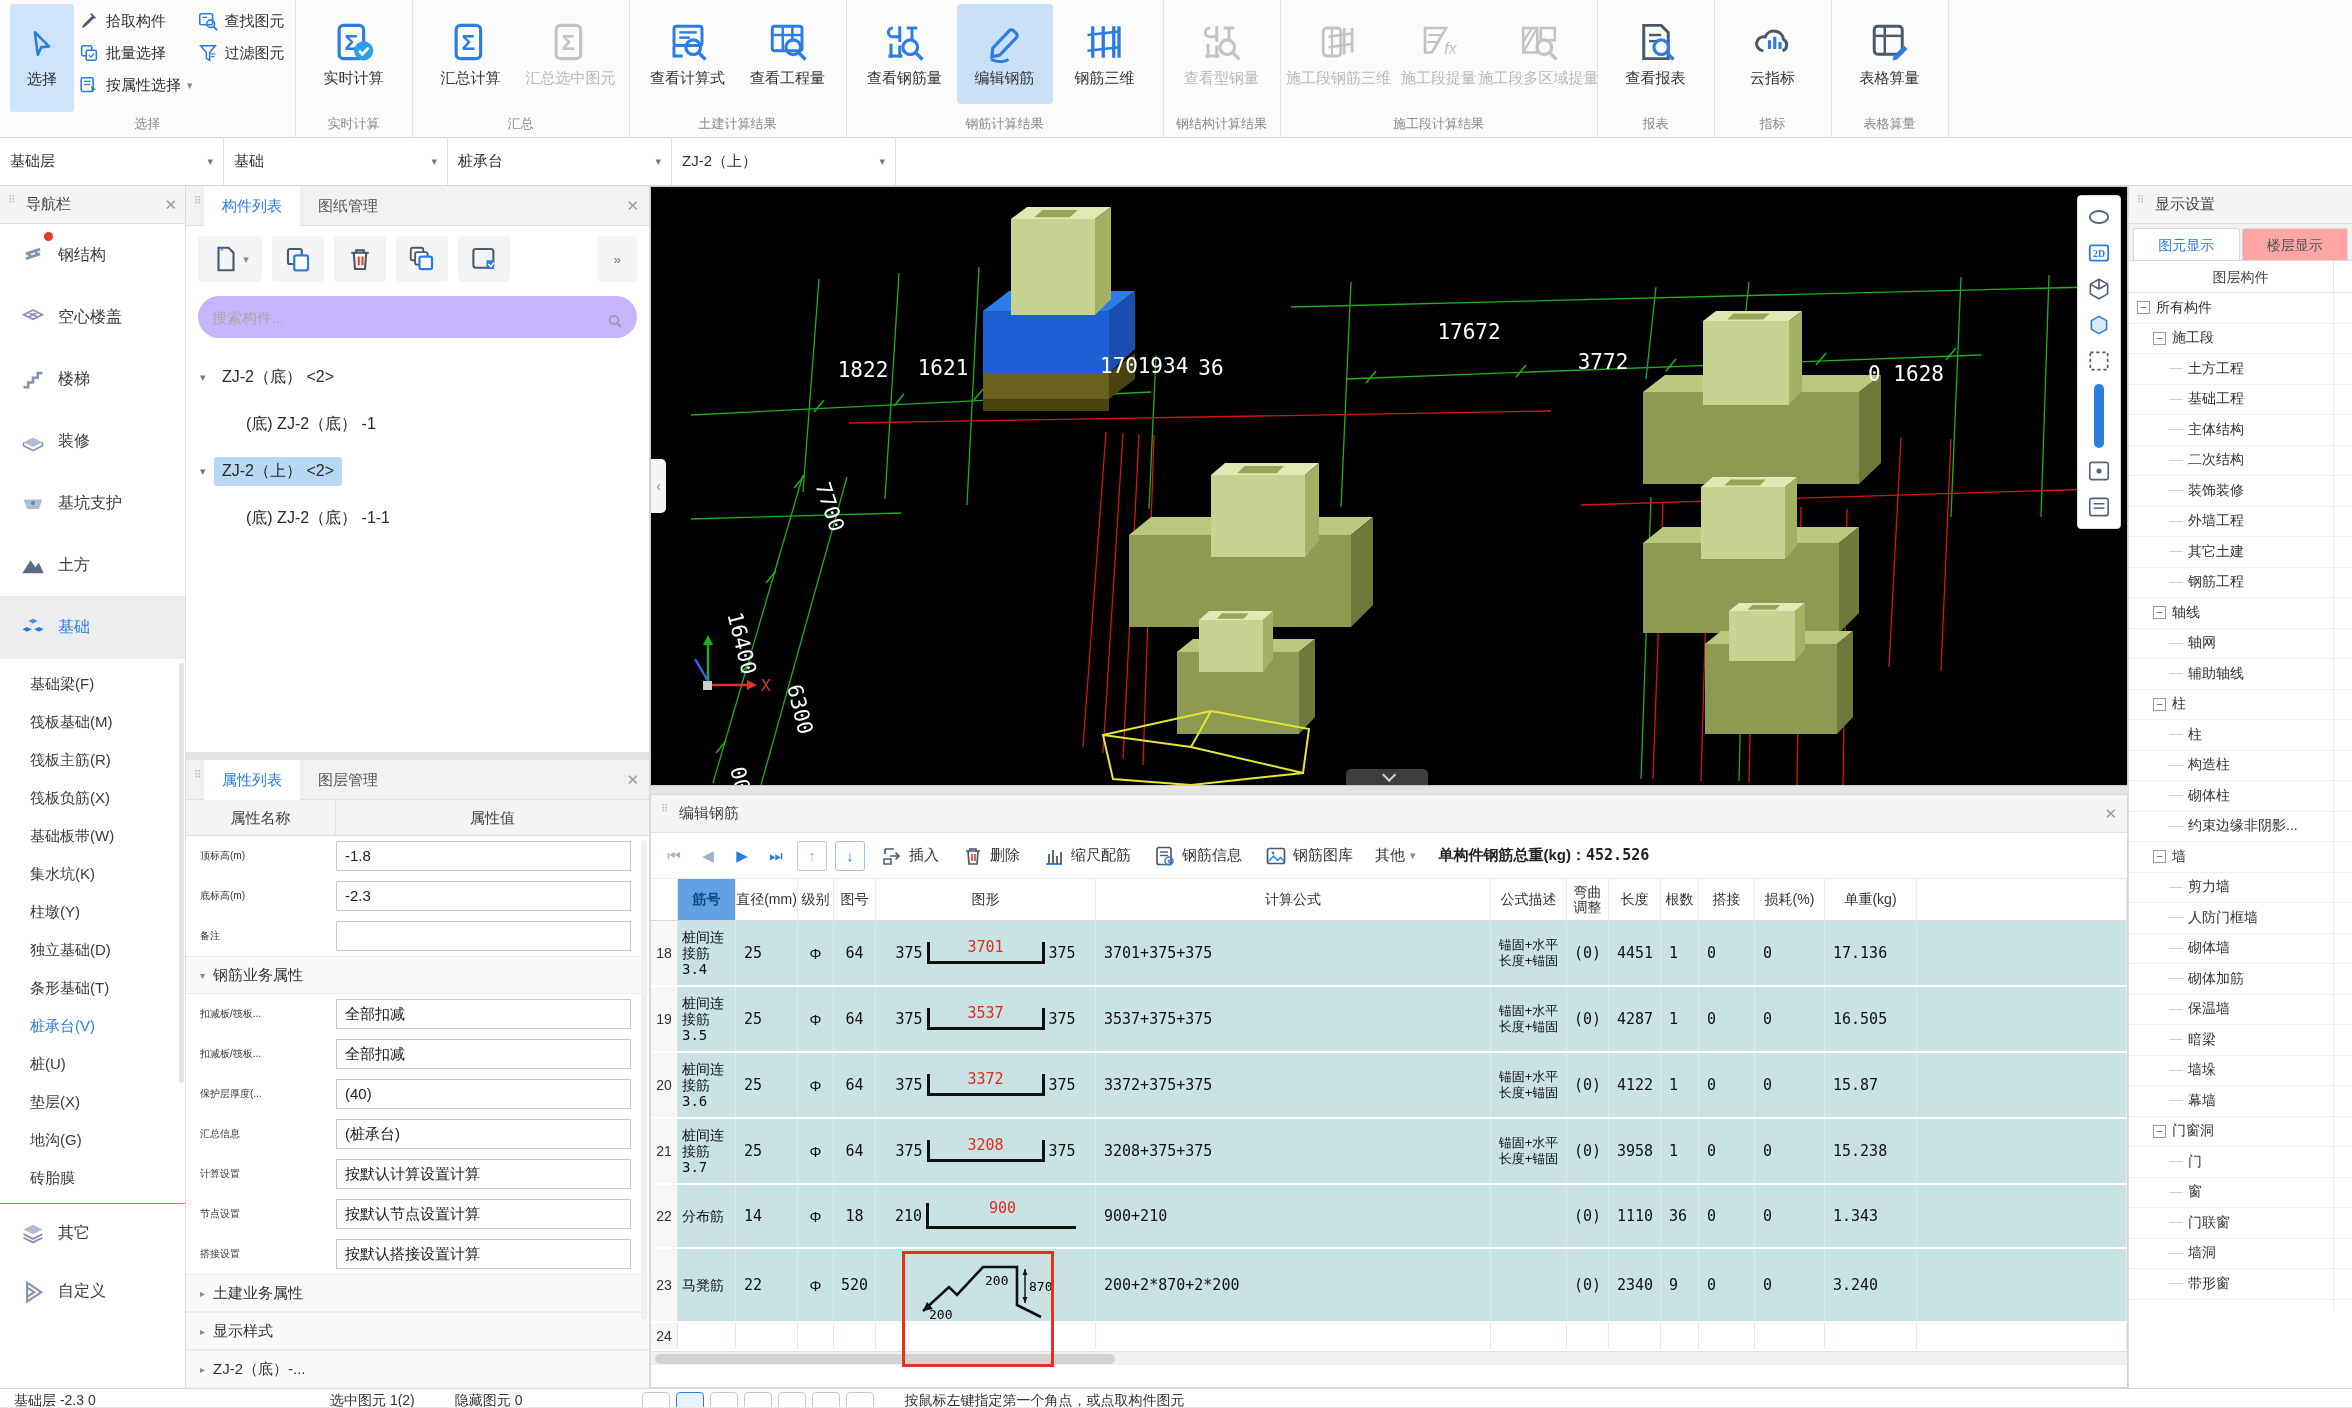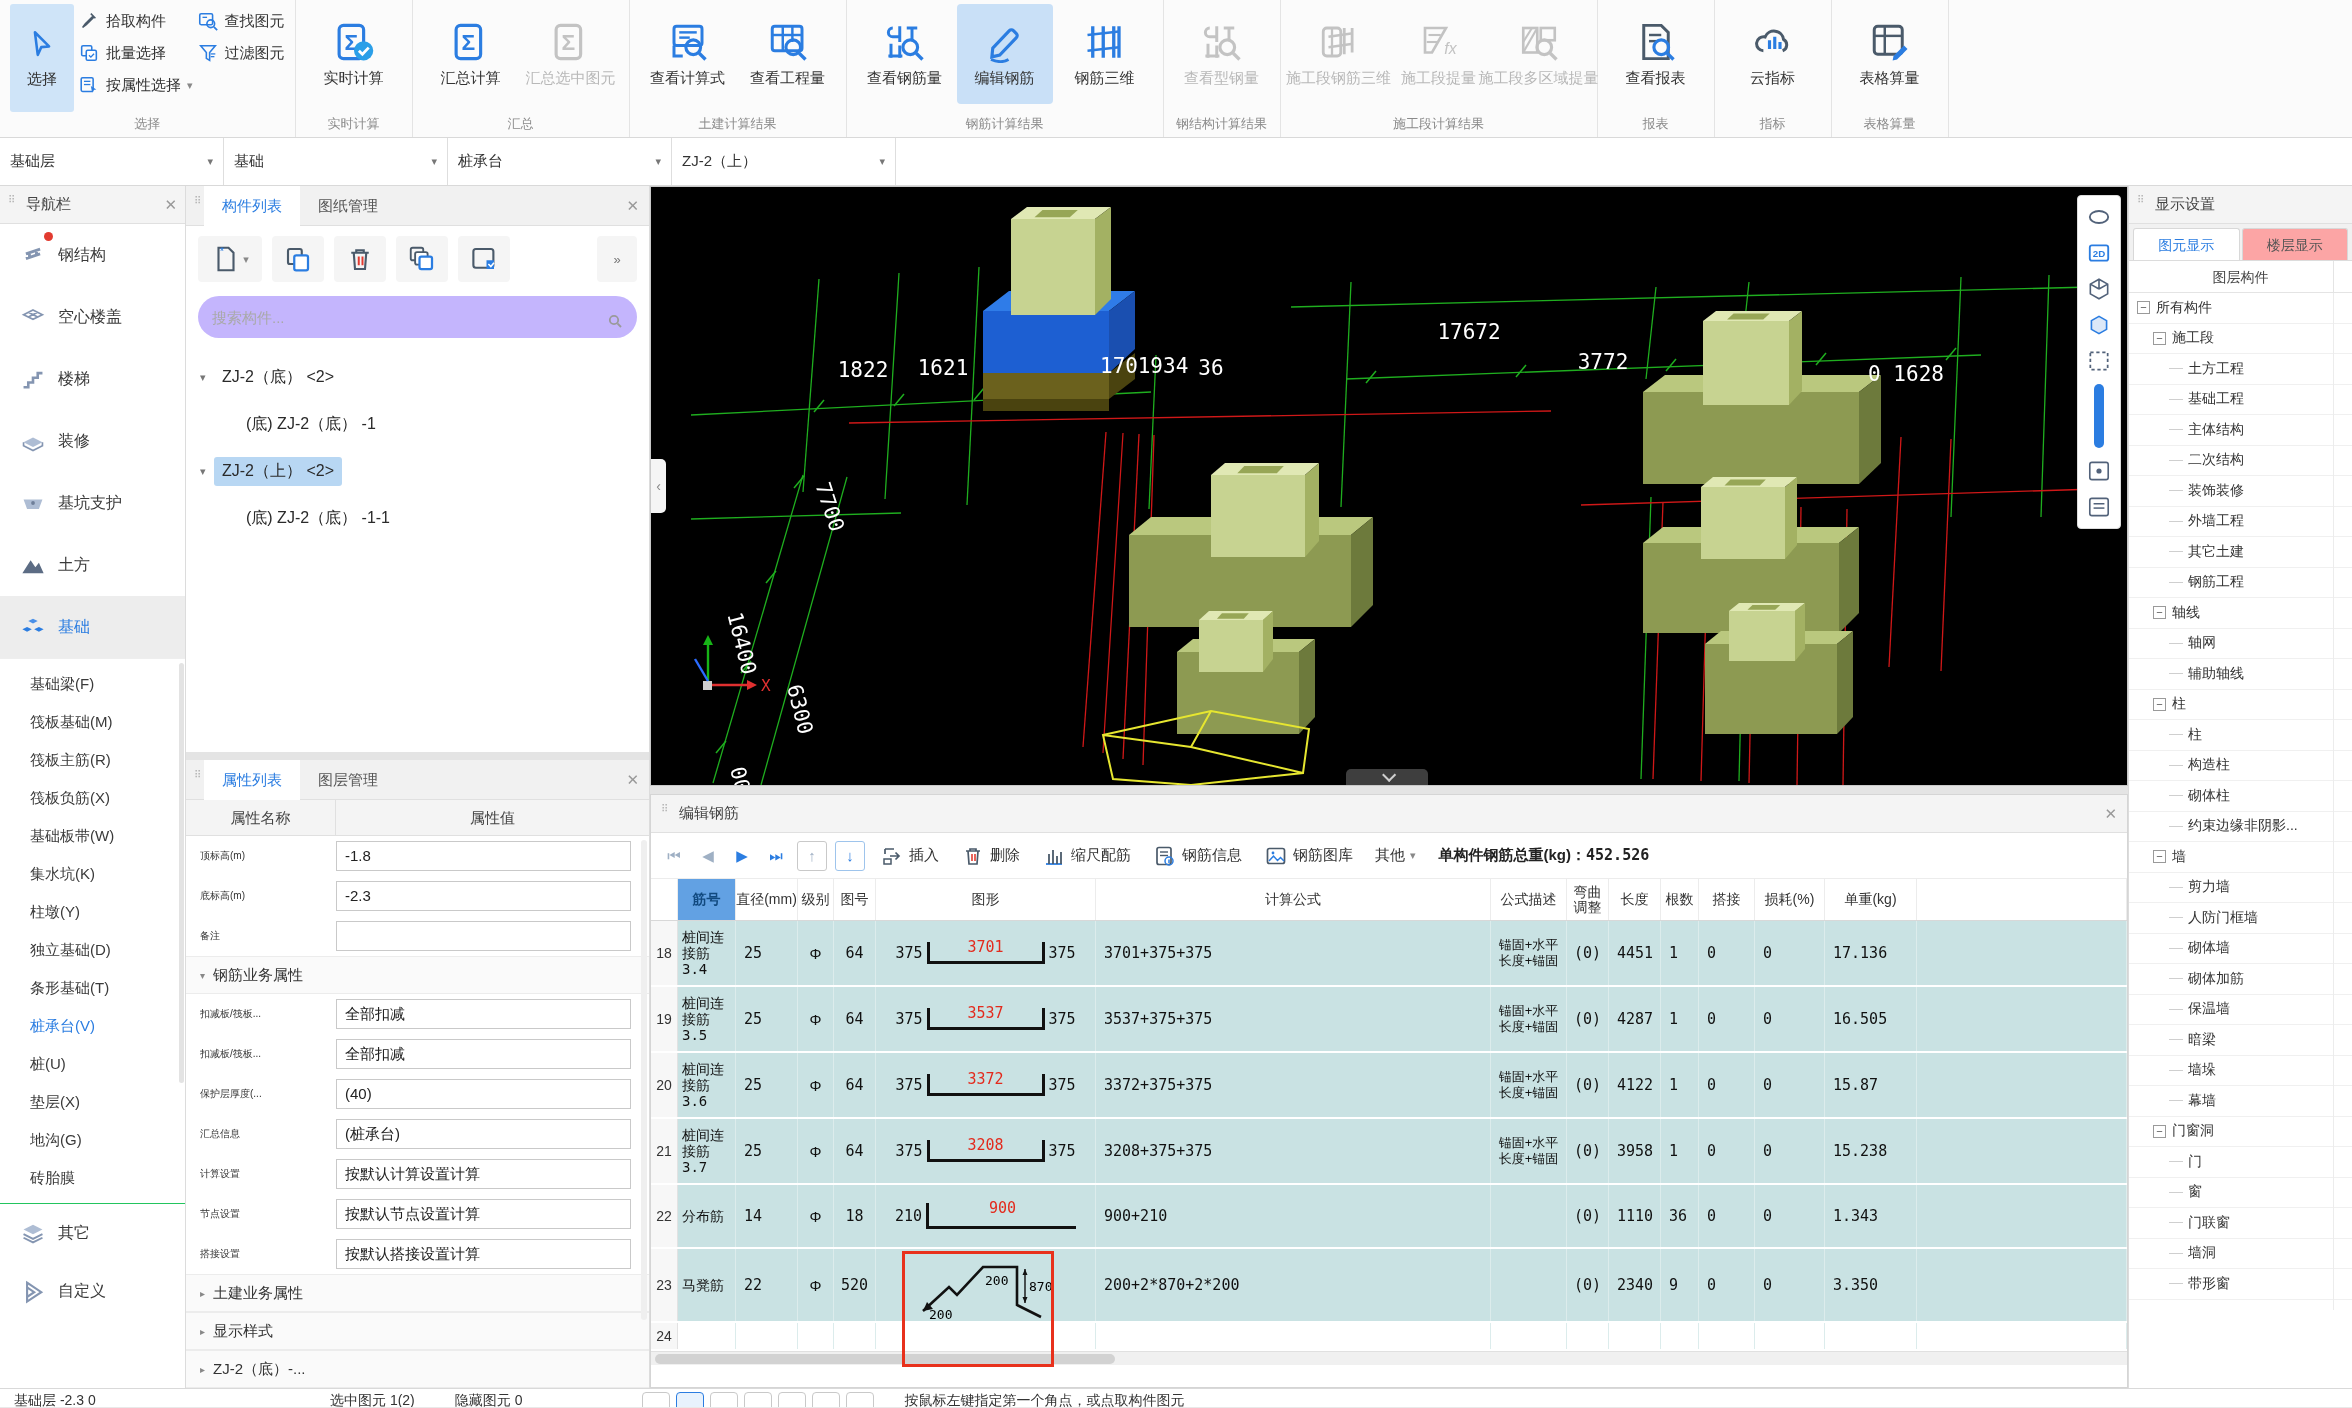--- a/index.html
+++ b/index.html
@@ -70,21 +70,21 @@
   .prow { display:flex; align-items:center; height:40px; padding-right:18px; position:relative; }
   .prow .pname { width:150px; padding-left:14px; font-size:10px; color:#333; white-space:nowrap; overflow:hidden; }
   .prow .pval { flex:1; height:30px; border:1px solid #c9c9c9; background:#fff; font-size:15px; padding:0 8px; line-height:28px; color:#222; white-space:nowrap; overflow:hidden; }
   .psec { height:38px; display:flex; align-items:center; gap:8px; background:#fafafa; border-top:1px solid #ececec; border-bottom:1px solid #ececec; padding-left:14px; font-size:15px; color:#333; cursor:pointer; }
   .psec .tri { font-size:10px; color:#888; }
   .propscroll { position:absolute; right:2px; top:80px; width:6px; height:480px; background:#efefef; border-radius:3px; }
 
   
   #center { flex:1; display:flex; flex-direction:column; min-width:0; }
   #viewport { position:relative; height:600px; background:#000; border:1px solid #c9c9c9; }
-  #vtools { position:absolute; top:8px; right:6px; width:44px; background:#fff; border:1px solid #dcdcdc; border-radius:4px; display:flex; flex-direction:column; align-items:center; padding:4px 0; gap:2px; }
+  #vtools { position:absolute; top:8px; right:6px; width:44px; background:#fff; border:1px solid #dcdcdc; border-radius:4px; display:flex; flex-direction:column; align-items:center; padding:4px 0; gap:2px;font-family:Liberation Serif, serif; }
   .vtbtn { width:34px; height:34px; display:flex; align-items:center; justify-content:center; border-radius:3px; cursor:pointer; }
   .vpill { width:10px; height:64px; background:#2b7de1; border-radius:5px; margin:4px 0; }
   #vleft-tab { position:absolute; left:0; top:272px; width:15px; height:54px; background:#f5f5f5; border-radius:0 5px 5px 0; color:#888; display:flex; align-items:center; justify-content:center; font-size:14px; cursor:pointer; }
   #vbottom-tab { position:absolute; left:695px; bottom:0; width:82px; height:16px; background:#3e3e3e; border-radius:5px 5px 0 0; display:flex; align-items:center; justify-content:center; cursor:pointer; }
   #vbottom-tab .ch { width:10px; height:10px; border-right:2px solid #cfcfcf; border-bottom:2px solid #cfcfcf; transform:rotate(45deg) translateY(-3px); }
 
   
   #editpanel { margin-top:8px; flex:1; background:#fff; display:flex; flex-direction:column; border:1px solid #d5d5d5; min-height:0; }
   .ephead { height:38px; background:#f4f4f4; border-bottom:1px solid #e0e0e0; display:flex; align-items:center; gap:8px; padding:0 10px; }
   .eptools { height:46px; display:flex; align-items:center; gap:4px; padding:0 8px; border-bottom:1px solid #ececec; }
@@ -1146,21 +1146,21 @@
       </svg>
                 <div class="redbox"></div>
               </div>
               <div class="rc num left" style="width: 395px;">200+2*870+2*200</div>
               <div class="rc" style="width: 76px; font-size: 13px; text-align: center; line-height: 1.2;"></div>
               <div class="rc num" style="width: 42px;">(0)</div>
               <div class="rc num left" style="width: 52px;">2340</div>
               <div class="rc num left" style="width: 38px;">9</div>
               <div class="rc num left" style="width: 56px;">0</div>
               <div class="rc num left" style="width: 70px;">0</div>
-              <div class="rc num left" style="width: 92px;">3.350</div>
+              <div class="rc num left" style="width: 92px;">3.240</div>
               <div class="rc" style="flex: 1 1 0%;"></div>
             </div>
             <div class="rrow white" style="height: 28px;">
               <div class="rowno" style="width: 27px;">24</div>
               <div class="rc" style="width: 58px;"></div>
               <div class="rc" style="width: 62px;"></div>
               <div class="rc" style="width: 36px;"></div>
               <div class="rc" style="width: 42px;"></div>
               <div class="rc" style="width: 220px;"></div>
               <div class="rc" style="width: 395px;"></div>

